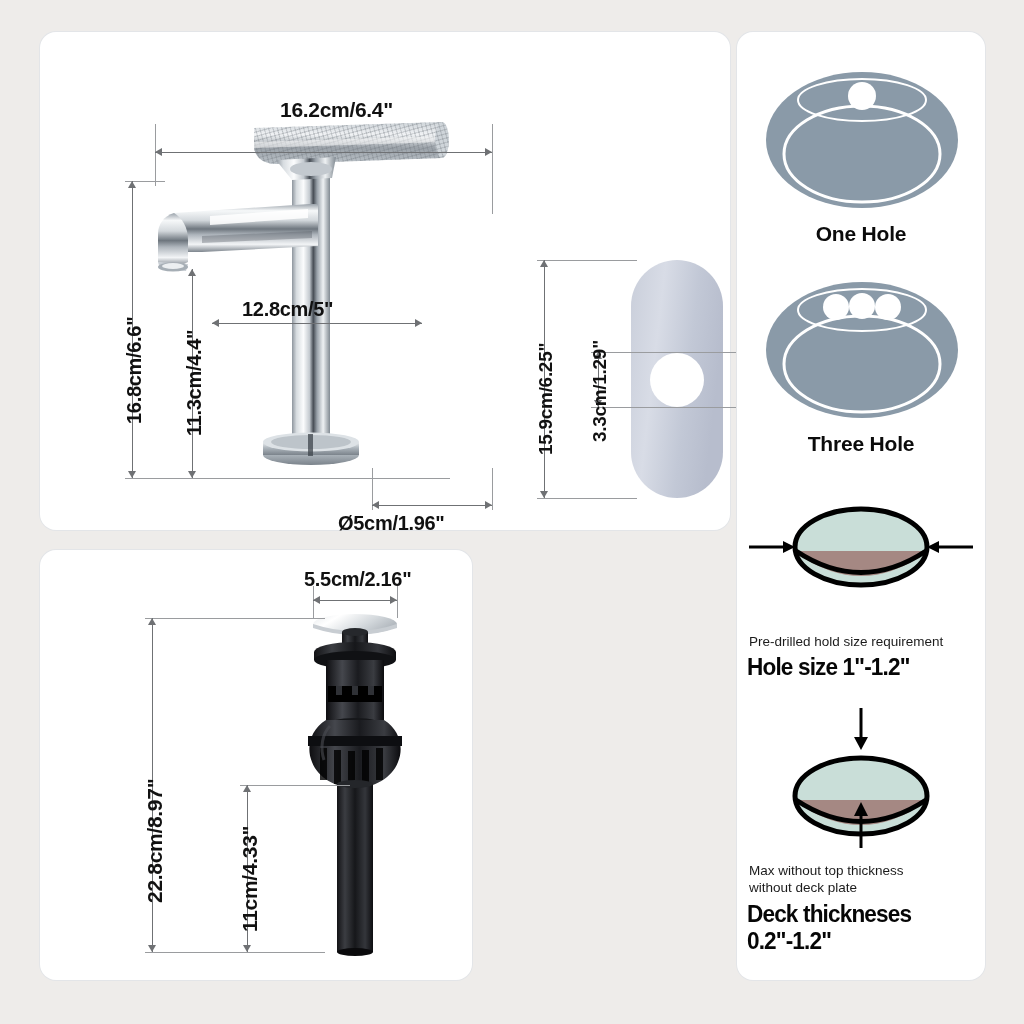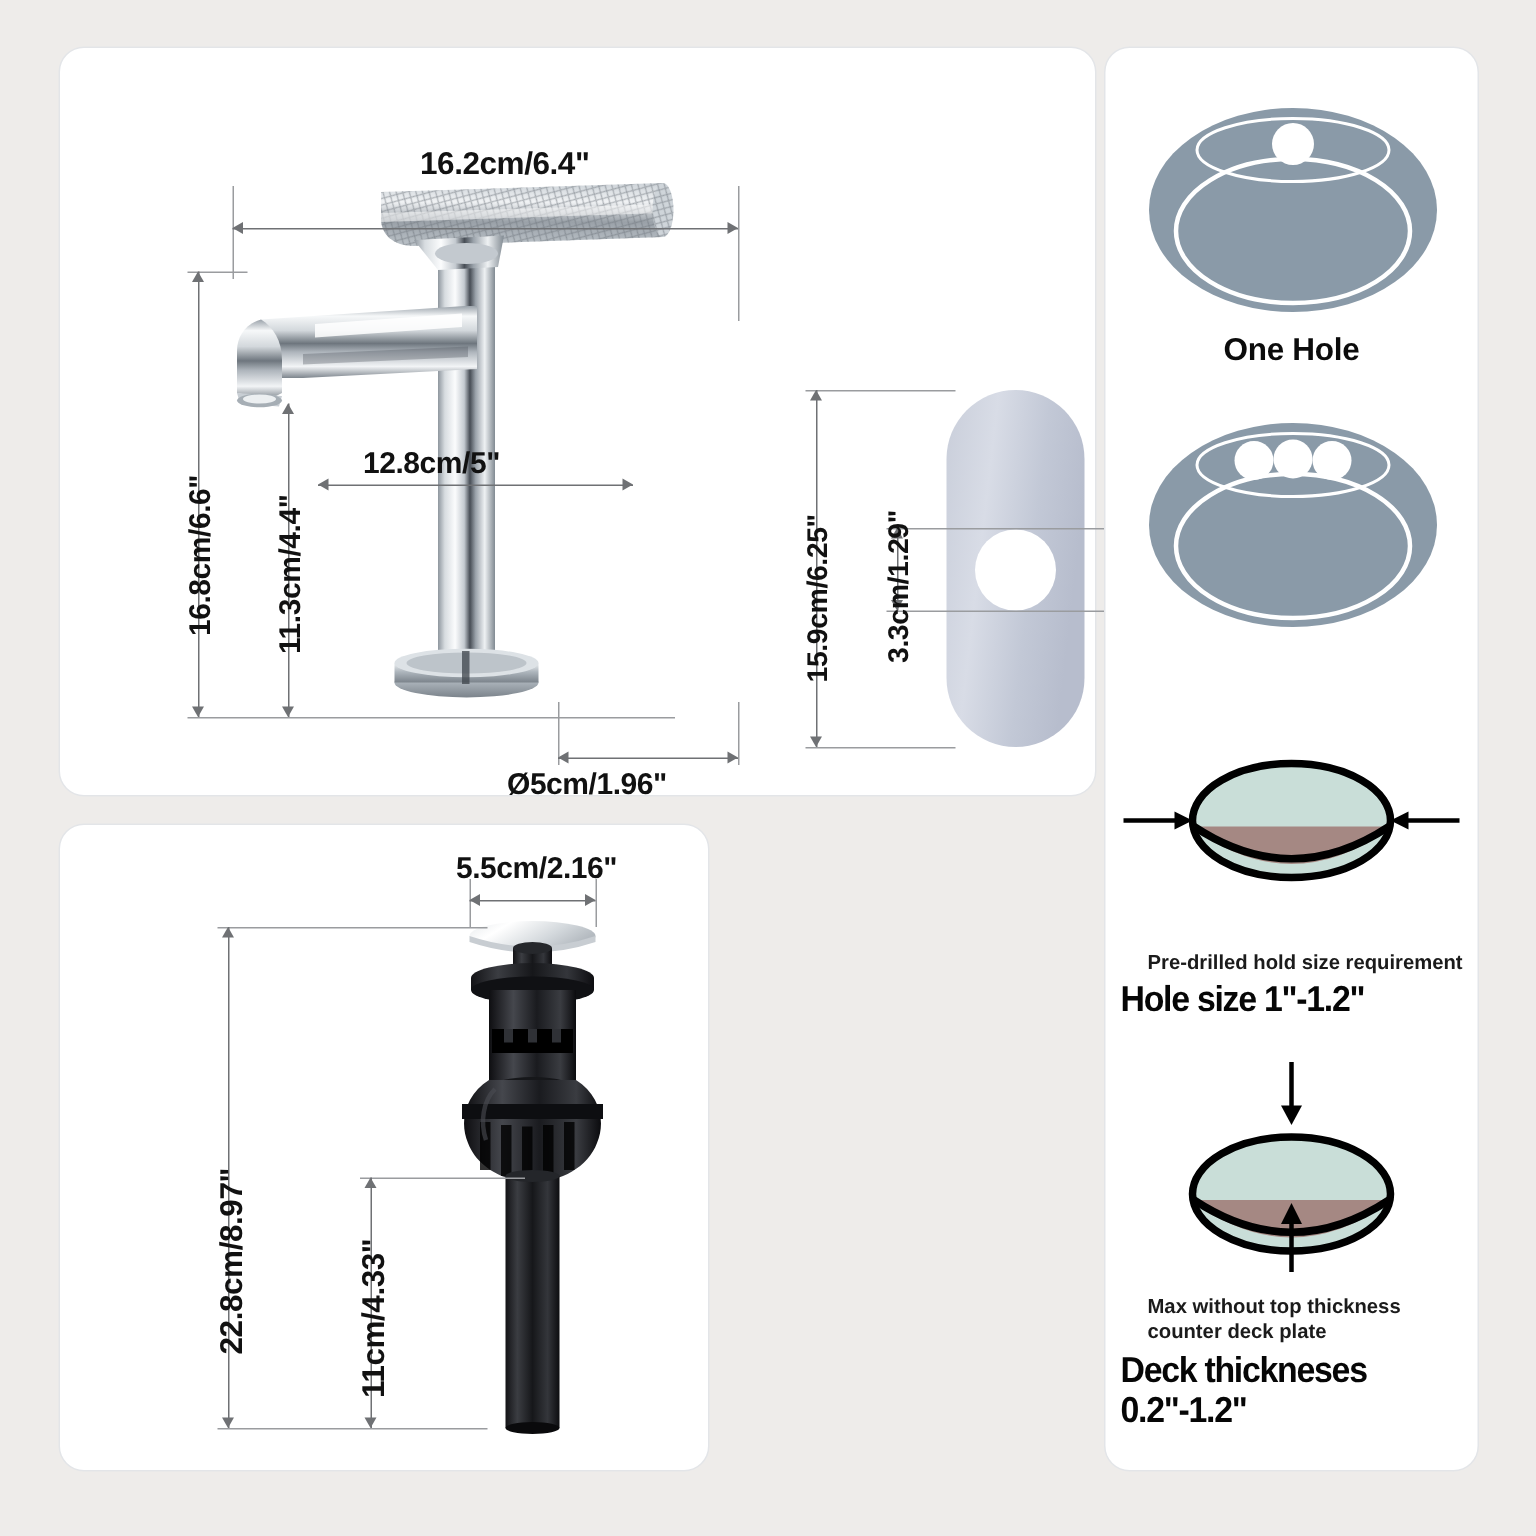--- a/index.html
+++ b/index.html
@@ -76,23 +76,22 @@
     font-weight: bold;
     color: #0b0b0b;
     font-size: 21px;
     letter-spacing: -0.2px;
   }
   .cap-small {
     position: absolute;
     color: #1b1b1b;
     font-size: 13.5px;
     line-height: 17px;
-    left: 28px;
+    left: 12px;
     width: 228px;
-    font-weight: bold;
   }
   .cap-big {
     position: absolute;
     color: #060606;
     font-weight: bold;
     font-size: 24px;
     line-height: 27px;
     left: 10px;
     width: 234px;
     letter-spacing: -0.9px;
@@ -325,20 +324,21 @@
     <div class="hole-title" style="top:190px;">One Hole</div>
 
     <svg class="sink-svg" style="left:27px; top:248px;" width="196" height="140" viewBox="0 0 196 140">
       <ellipse cx="98" cy="70" rx="96" ry="68" fill="#8a9aa8"></ellipse>
       <ellipse cx="98" cy="30" rx="64" ry="21" fill="none" stroke="#ffffff" stroke-width="2"></ellipse>
       <ellipse cx="98" cy="84" rx="78" ry="48" fill="none" stroke="#ffffff" stroke-width="3"></ellipse>
       <circle cx="72" cy="27" r="13" fill="#ffffff"></circle>
       <circle cx="98" cy="26" r="13" fill="#ffffff"></circle>
       <circle cx="124" cy="27" r="13" fill="#ffffff"></circle>
     </svg>
+    <div class="hole-title" style="top:400px;">Three Hole</div>
 
     <svg class="hole-svg" style="left:6px; top:470px;" width="236" height="90" viewBox="0 0 236 90">
       <ellipse cx="118" cy="45" rx="66" ry="38" fill="#c9ded8" stroke="#000000" stroke-width="5"></ellipse>
       <path d="M55 52 Q118 96 181 52 Q118 84 55 52 Z" fill="#a58883" stroke="none"></path>
       <path d="M53 49 Q118 92 183 49" fill="#a58883" stroke="#000000" stroke-width="5"></path>
       <g stroke="#000000" stroke-width="3" fill="none">
         <line x1="6" y1="45" x2="44" y2="45"></line>
         <line x1="230" y1="45" x2="192" y2="45"></line>
       </g>
       <polygon points="52,45 40,39 40,51" fill="#000000"></polygon>
@@ -353,17 +353,17 @@
       <polygon points="118,46 111,33 125,33" fill="#000000"></polygon>
 
       <ellipse cx="118" cy="92" rx="66" ry="38" fill="#c9ded8" stroke="#000000" stroke-width="5"></ellipse>
       <path d="M55 99 Q118 143 181 99 Q118 131 55 99 Z" fill="#a58883" stroke="none"></path>
       <path d="M53 96 Q118 139 183 96" fill="#a58883" stroke="#000000" stroke-width="5"></path>
 
       <line x1="118" y1="144" x2="118" y2="110" stroke="#000000" stroke-width="3"></line>
       <polygon points="118,98 111,112 125,112" fill="#000000"></polygon>
     </svg>
     <div class="cap-small" style="top:830px;">Max without top thickness</div>
-    <div class="cap-small" style="top:847px;">counter deck plate</div>
+    <div class="cap-small" style="top:847px;">without deck plate</div>
     <div class="cap-big" style="top:868px;">Deck thickneses</div>
     <div class="cap-big" style="top:895px;">0.2"-1.2"</div>
   </div>
 </div>
 
 </body></html>

